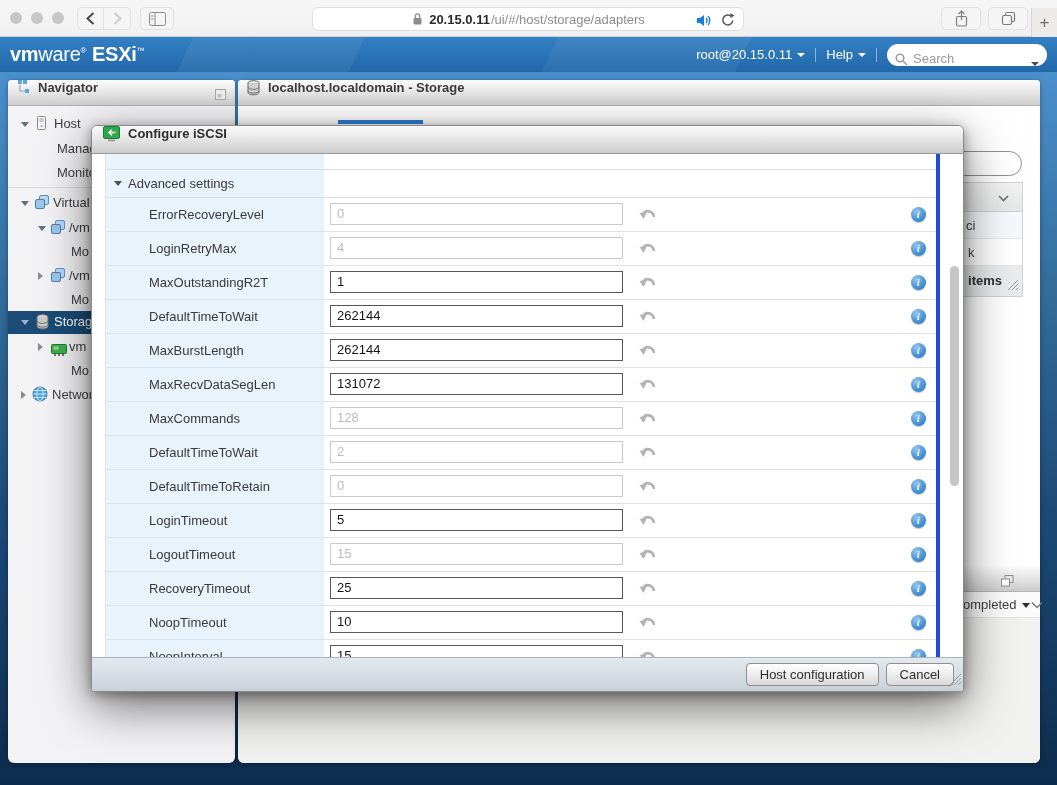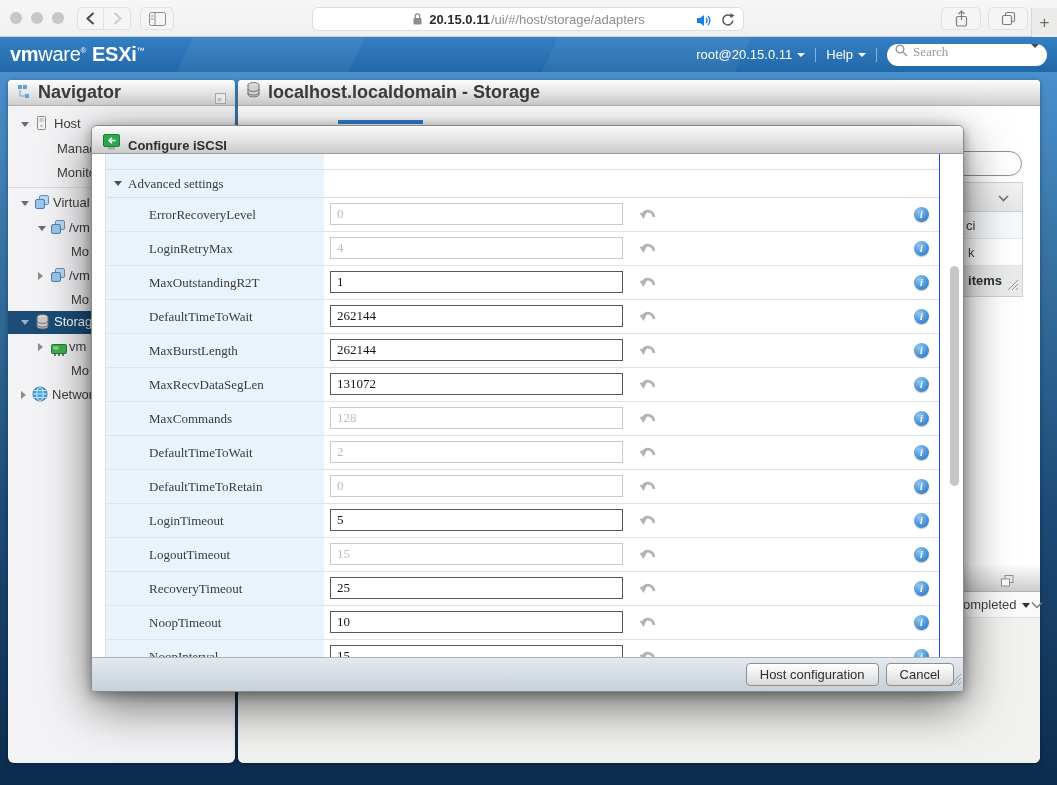--- a/index.html
+++ b/index.html
@@ -28,28 +28,28 @@
                linear-gradient(180deg,#3380c4,#2268a9); color:#fff; }
   .logo { left:10px; top:6px; font-size:20px; letter-spacing:-.3px; }
   .logo b { font-weight:700; }
   .logo .lt { font-weight:400; }
   .logo sup { font-size:8px; }
   .logo .prod { font-weight:700; margin-left:6px; }
   .hdr-right { right:10px; top:0; height:35px; display:flex; align-items:center; gap:10px; font-size:13px; }
   .hdr-sep { width:1px; height:14px; background:rgba(255,255,255,.45); }
   .menu-item { display:flex; align-items:center; gap:5px; cursor:default; }
   .caret-w { width:0; height:0; border-left:4px solid transparent; border-right:4px solid transparent; border-top:4px solid #fff; }
-  .search-pill { width:160px; height:22px; background:#fff; border-radius:11px; display:flex; align-items:flex-start; padding:0 8px; gap:5px; color:#9a9a9a; font-size:13px;font-family:Liberation Serif, serif; }
+  .search-pill { width:160px; height:22px; background:#fff; border-radius:11px; display:flex; align-items:flex-end; padding:0 8px; gap:5px; color:#9a9a9a; font-size:13px; }
   .search-pill .sp-caret { margin-left:auto; width:0; height:0; border-left:4px solid transparent; border-right:4px solid transparent; border-top:4px solid #4c4c4c; }
 
   
   .page-bg { left:0; top:72px; width:1057px; height:713px; background:linear-gradient(180deg,#4a90cd 0%,#35709f 28%,#1c4a77 62%,#0d2c4d 100%); }
 
   
-  .panel-hdr { height:26px; background:linear-gradient(180deg,#fdfdfd,#e2e2e2 60%,#cecece); border-bottom:1px solid #b0b0b0; display:flex; align-items:center; font-size:18px; font-weight:700; color:#3b3b3b; }
+  .panel-hdr { height:26px; background:linear-gradient(180deg,#fdfdfd,#e2e2e2 60%,#cecece); border-bottom:1px solid #b0b0b0; display:flex; font-size:13px; font-weight:700; color:#3b3b3b; }
   .nav-panel { left:8px; top:80px; width:227px; height:683px; background:#f3f3f5; border-radius:4px 4px 6px 6px; overflow:hidden; box-shadow:0 1px 5px rgba(0,0,0,.35); }
   .nav-hdr-icon { margin:0 7px 0 9px; }
   .collapse-ico { position:absolute; right:9px; top:8px; }
   .nav-row { position:absolute; left:0; width:227px; height:22px; line-height:22px; font-size:13px; color:#3e3e3e; }
   .nav-row.sel { background:#1a4c77; color:#fff; font-weight:700; }
   .nlabel { position:absolute; top:0; white-space:nowrap; }
   .nlabel.bold { font-weight:400; }
   .nicon { position:absolute; top:3px; }
   .caret-d { position:absolute; top:9px; width:0; height:0; border-left:4px solid transparent; border-right:4px solid transparent; border-top:5px solid #5f6f7d; }
   .caret-r { position:absolute; top:7px; width:0; height:0; border-top:4px solid transparent; border-bottom:4px solid transparent; border-left:5px solid #8b8b8b; }
@@ -76,23 +76,23 @@
   .tasks-hdr { left:238px; top:565px; width:802px; height:27px; background:linear-gradient(180deg,#fdfdfd,#e0e0e0 60%,#cccccc); border-bottom:1px solid #b3b3b3; }
   .tasks-hdr .restore { position:absolute; right:26px; top:8px; }
   .tasks-filter { left:238px; top:592px; width:802px; height:26px; background:#fbfbfb; border-bottom:1px solid #e1e1e1; font-size:13px; color:#3f3f3f; }
   .tf-text { position:absolute; left:725px; top:5px; }
   .tf-tri { position:absolute; left:784px; top:11px; width:0; height:0; border-left:4px solid transparent; border-right:4px solid transparent; border-top:5px solid #2f2f2f; }
   .tf-chev { position:absolute; left:793px; top:9px; }
   .tasks-body { left:238px; top:618px; width:802px; height:145px; background:#f1f1ef; border-radius:0 0 6px 6px; }
 
   
   .dialog { left:91px; top:125px; width:873px; height:567px; background:#fff; border:1px solid #8a8a8a; border-radius:6px 6px 4px 4px; box-shadow:0 14px 48px rgba(0,0,0,.55), 0 3px 12px rgba(0,0,0,.35); z-index:20; }
-  .dlg-title { height:28px; background:linear-gradient(180deg,#fafafa,#e7e7e7 45%,#cbcbcb); border-bottom:1px solid #9b9b9b; border-radius:5px 5px 0 0; display:flex; align-items:flex-end; padding-left:11px; gap:8px; font-size:13px; font-weight:700; color:#2e2e2e; }
+  .dlg-title { height:28px; background:linear-gradient(180deg,#fafafa,#e7e7e7 45%,#cbcbcb); border-bottom:1px solid #9b9b9b; border-radius:5px 5px 0 0; display:flex; align-items:flex-start; padding-left:11px; gap:8px; font-size:13px; font-weight:700; color:#2e2e2e; }
   .dlg-body { position:absolute; left:0; top:28px; width:871px; height:505px; overflow:hidden; background:#fff; }
-  .rows-wrap { position:absolute; left:13px; top:0; width:835px; border-left:1px solid #e0e0e0; border-right:1px solid #1d4ed8;font-family:Liberation Serif, serif; }
+  .rows-wrap { position:absolute; left:13px; top:0; width:835px; border-left:1px solid #e0e0e0; border-right:4px solid #1d4ed8; }
   .part-row { height:16px; display:flex; border-bottom:1px solid #dcdcdc; }
   .lblcol { width:218px; background:#e9f3fb; }
   .srow { height:28px; display:flex; align-items:center; border-bottom:1px solid #dcdcdc; font-size:13px; color:#3a3a3a; }
   .srow .lblcol { height:100%; display:flex; align-items:center; }
   .s-caret { width:0; height:0; border-left:4px solid transparent; border-right:4px solid transparent; border-top:5px solid #4f4f4f; margin:0 6px 0 8px; }
   .frow { height:34px; display:flex; }
   .flabel { width:218px; background:#e9f3fb; border-bottom:1px solid #d9e4ec; font-size:13px; color:#3a3a3a; line-height:33px; padding-left:43px; }
   .fbody { flex:1; border-bottom:1px solid #e2e2e2; position:relative; background:#fff; }
   .finput { position:absolute; left:6px; top:5px; width:293px; height:22px; border:1px solid #575757; background:#fff; font-size:13px; color:#151515; line-height:20px; padding-left:6px; }
   .frow.dis .finput { border-color:#c9c9c9; color:#bcbcbc; }

